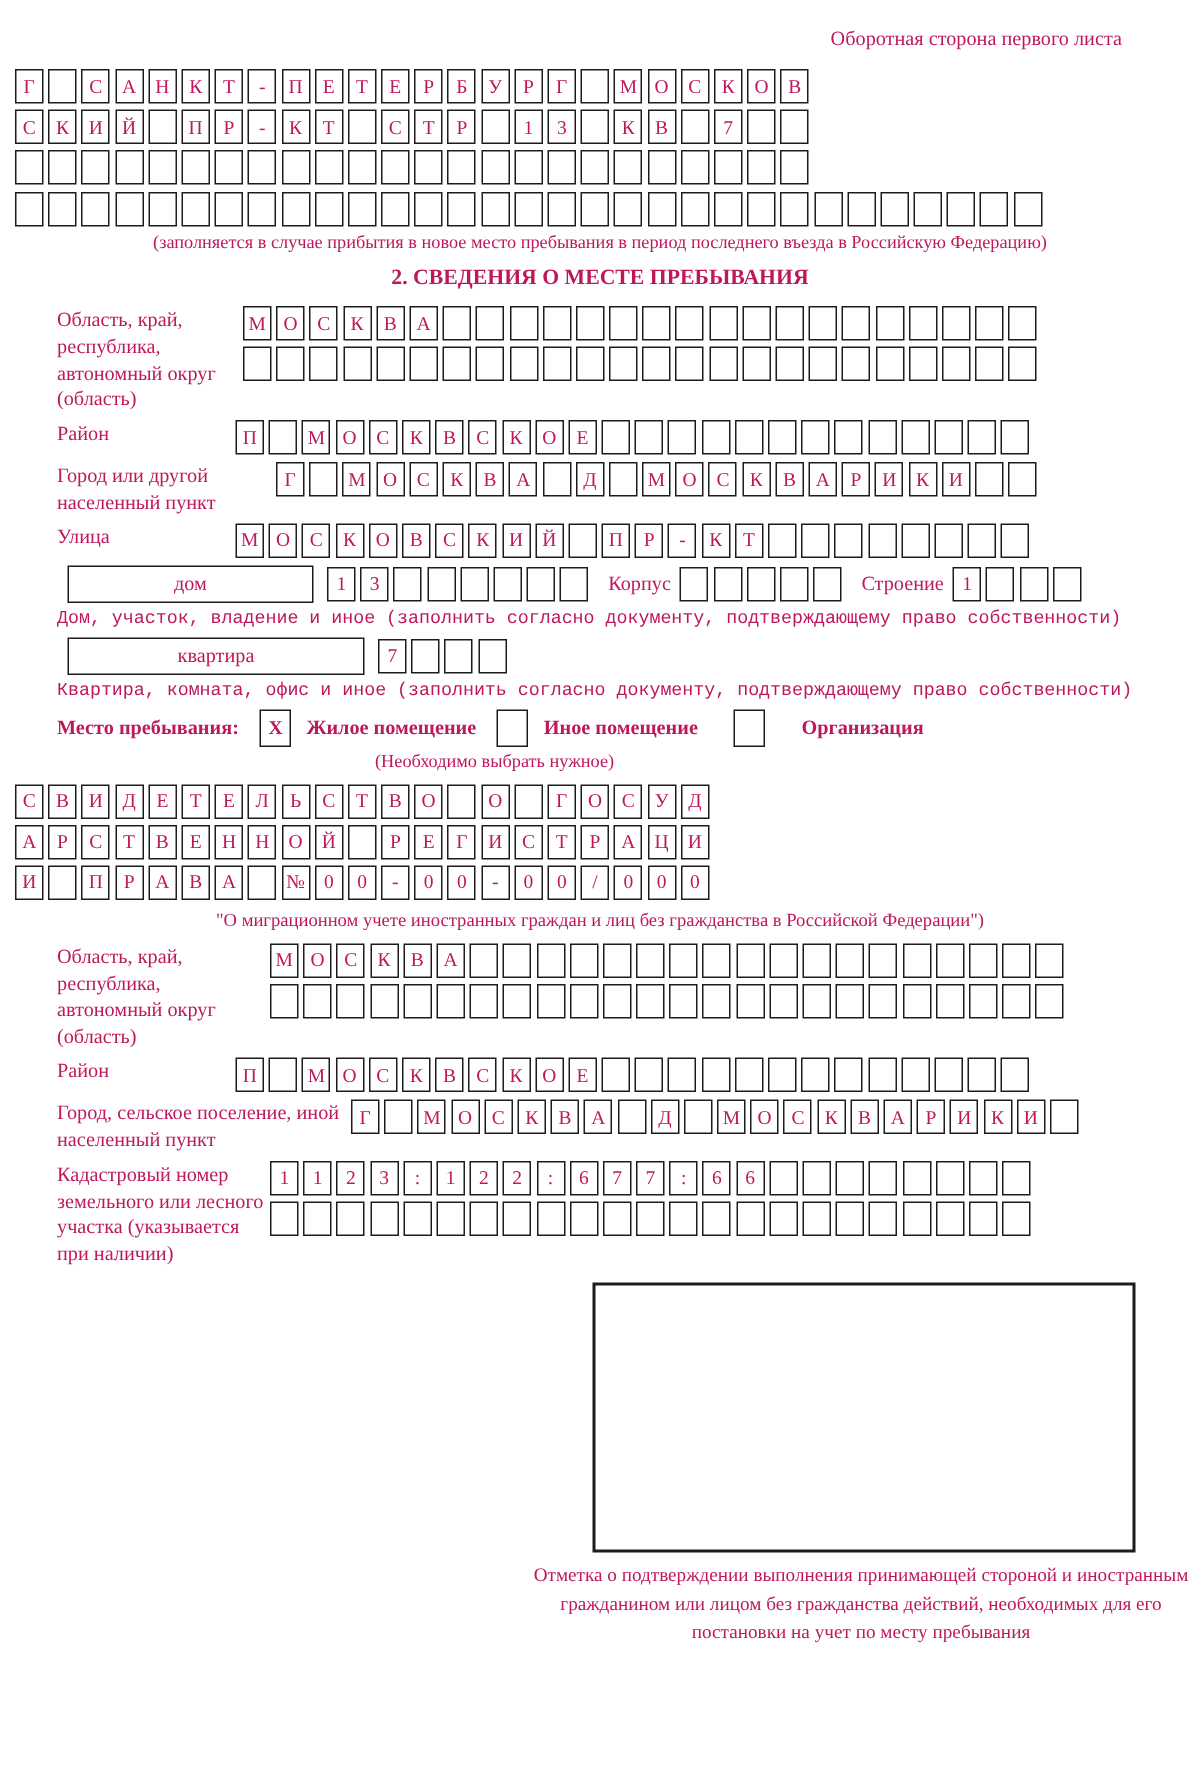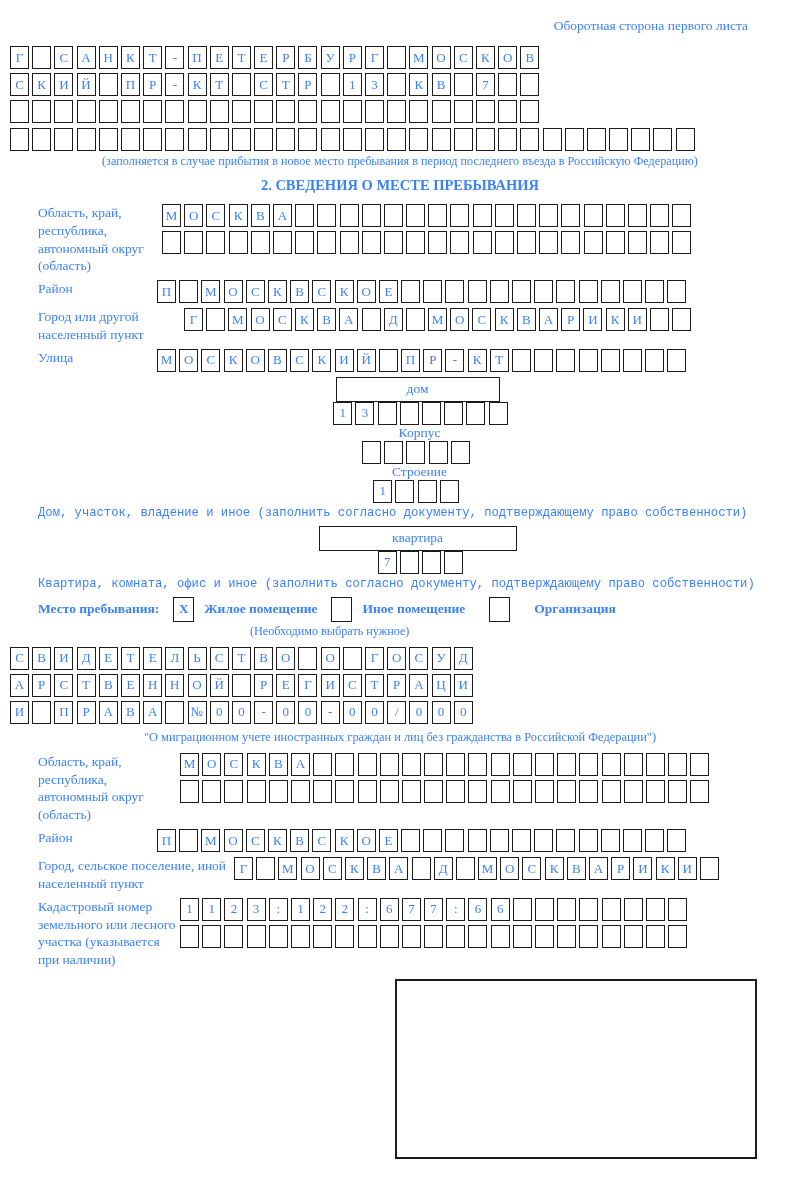--- a/index.html
+++ b/index.html
@@ -1,35 +1,35 @@
 <!DOCTYPE html>
 <html><head>
 <meta charset="utf-8">
 <style>
   html,body{margin:0;padding:0;background:#ffffff;}
   .page{
     position:relative; width:800px; height:1180px; box-sizing:border-box;
     padding:12px 10px 0 10px; overflow:hidden;
-    font-family:"Liberation Serif","DejaVu Serif",serif; color:#3b82f6;
+    font-family:"Liberation Serif","DejaVu Serif",serif; color:#be185d;
   }
   .hdr{ text-align:right; font-size:13.5px; padding:6px 42px 12px 0; }
 
   .field{ display:flex; align-items:flex-start; margin-bottom:5px; }
   .flabel{ font-size:13.5px; line-height:1.32; padding-left:28px; box-sizing:border-box; flex-shrink:0; }
   .rows{ display:flex; flex-direction:column; gap:4px; }
   .boxrow{ display:flex; flex-wrap:nowrap; }
   .cell{
     width:17px; height:21px; border:1.7px solid #1c1c1c; margin-right:3.2px;
     display:flex; align-items:center; justify-content:center;
     font-size:13px; flex-shrink:0; box-sizing:content-box; background:#fff;
   }
   .cap{ font-size:12.2px; text-align:center; margin:3px 0 8px 0; }
   .sect-title{ text-align:center; font-weight:bold; font-size:14.5px; margin:6px 0 10px 0; }
 
-  .houseline{ display:flex; align-items:center; margin:2px 0 3px 35px;flex-direction:column; }
+  .houseline{ display:flex; align-items:center; margin:2px 0 3px 35px; }
   .wideBox{
     border:1.7px solid #1c1c1c; height:23px; display:flex; align-items:center;
     justify-content:center; font-size:13.5px; background:#fff; box-sizing:content-box; flex-shrink:0;
   }
   .inlineLabel{ font-size:13.5px; margin:0 6px 0 10px; white-space:nowrap; }
   .capL{ font-size:12.2px; margin:0 0 6px 28px;font-family:Liberation Mono, monospace; }
 
   .stayline{ display:flex; align-items:center; margin:4px 0 2px 28px; font-size:13.5px;font-weight:bold; }
   .chk{
     width:19px; height:23px; border:1.7px solid #1c1c1c; margin:0 10px 0 14px;
@@ -611,14 +611,15 @@
           <span class="cell"></span>
           <span class="cell"></span>
           <span class="cell"></span>
           <span class="cell"></span>
           <span class="cell"></span>
         </div>
     </div>
   </div>
 
   <div class="stamp"></div>
+  <div class="stampCap">Отметка о подтверждении выполнения принимающей стороной и иностранным гражданином или лицом без гражданства действий, необходимых для его постановки на учет по месту пребывания</div>
 
 </div>
 
 </body></html>

